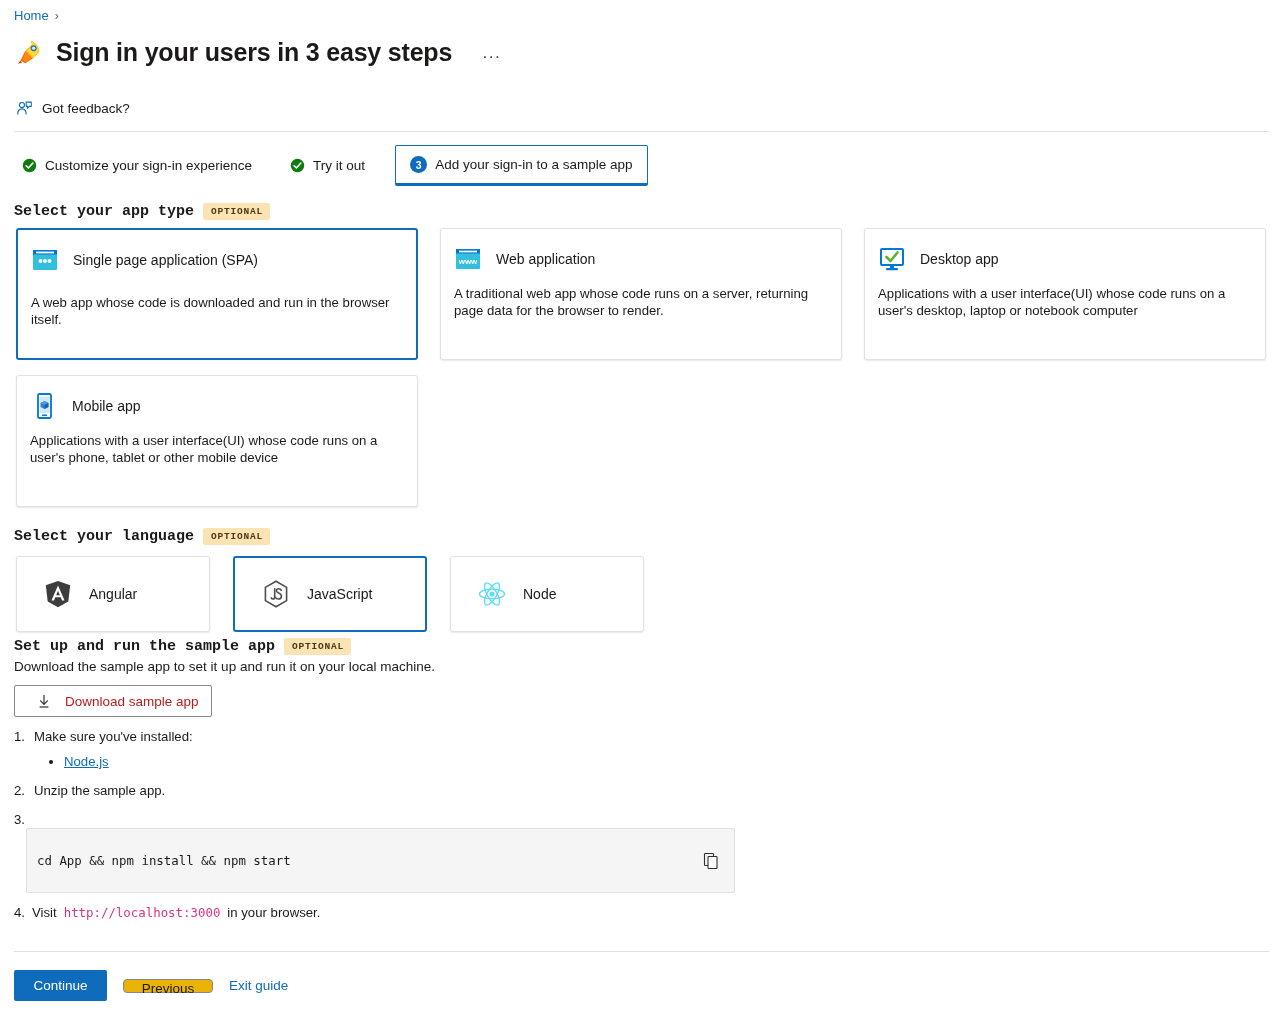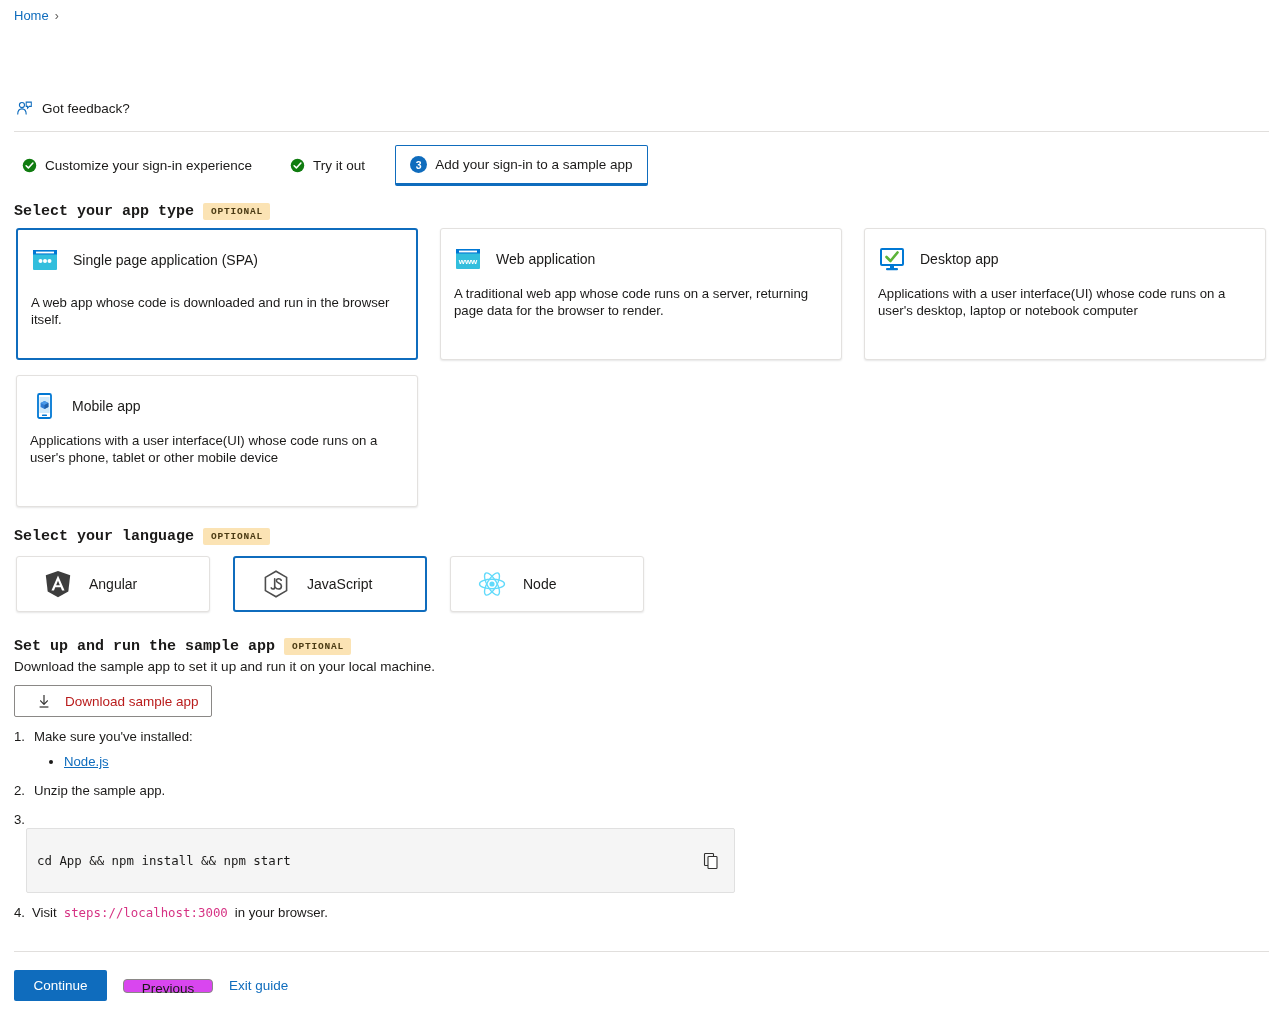--- a/index.html
+++ b/index.html
@@ -108,21 +108,21 @@
   .card-desc {
     margin-top: 13px; font-size: 13.2px; color: #1b1a19;
     line-height: 1.25; max-width: 378px;
   }
   .card.selected .card-desc { margin-top: 21px; }
 
   
   #lang-head { position: absolute; left: 14px; top: 528px; }
   .lang-row { position: absolute; left: 16px; top: 556px; display: flex; gap: 23px; }
   .lang-card {
-    width: 194px; height: 56px;
+    width: 194px; height: 76px;
     background: #fff; border: 1px solid #e3e1df; border-radius: 3px;
     box-shadow: 0 1px 2px rgba(0,0,0,0.10);
     display: flex; align-items: center; gap: 16px;
     padding-left: 26px; cursor: pointer;
   }
   .lang-card.selected { border: 2px solid #0f6cbd; box-shadow: none; }
   .lang-ic { width: 30px; height: 30px; flex: none; }
   .lang-label { font-size: 14px; color: #1b1a19; }
 
   
@@ -168,36 +168,49 @@
   .hr-bottom { position: absolute; left: 14px; top: 951px; width: 1255px; height: 1px; background: #e1dfdd; }
 
   
   .footer { position: absolute; left: 14px; top: 970px; display: flex; align-items: center; gap: 16px; }
   .btn-primary {
     width: 93px; height: 31px; background: #0f6cbd; color: #fff;
     border: none; border-radius: 2px; font-size: 13.5px; cursor: pointer;
     font-family: "Liberation Sans", sans-serif;
   }
   .btn-secondary {
-    width: 90px; height: 14px; background: #d946ef; color: #1b1a19;
+    width: 90px; height: 14px; background: #eab308; color: #1b1a19;
     border: 1px solid #8a8886; border-radius: 4px; font-size: 13.5px; cursor: pointer;
     font-family: "Liberation Sans", sans-serif;
   }
   .link-btn { color: #0f6cbd; font-size: 13.5px; cursor: pointer; }
 </style>
 </head>
 <body>
 
 <div class="page">
 
   <div class="breadcrumb">
     <span class="crumb-link">Home</span>
     <span class="crumb-sep">›</span>
   </div>
 
+  <div class="title-row">
+    <svg class="rocket" viewBox="0 0 32 32">
+      <path d="M18 4 C24 6 27 11 27 16 L20 23 L12 15 L19 8 Z" fill="#ffb900"></path>
+      <path d="M19 5 C24 7 26 11 26.5 15.5 L20.5 21.5 L14 15 L19 9.5 Z" fill="#ffd73e"></path>
+      <path d="M12 15 L20 23 L12 28 L7 25 Z" fill="#f7630c"></path>
+      <path d="M12 16 L19 22.5 L12.5 26.5 L9 24.5 Z" fill="#ff8c00"></path>
+      <circle cx="21" cy="12" r="3.1" fill="#0f6cbd"></circle>
+      <circle cx="21" cy="12" r="1.9" fill="#cfe6fa"></circle>
+      <path d="M7 25 L4 28.5 L8.5 27.5 Z" fill="#d83b01"></path>
+    </svg>
+    <span class="page-title">Sign in your users in 3 easy steps</span>
+    <span class="ellipsis-btn">···</span>
+  </div>
 
   <div class="feedback-row">
     <svg width="17" height="17" viewBox="0 0 20 20">
       <circle cx="7" cy="6" r="3" fill="none" stroke="#0f6cbd" stroke-width="1.3"></circle>
       <path d="M2 17 C2 12.5 4.5 10.5 7 10.5 C9.5 10.5 12 12.5 12 17" fill="none" stroke="#0f6cbd" stroke-width="1.3"></path>
       <path d="M12 2.5 h6 v5 h-2.5 l-2 2.2 v-2.2 H12 Z" fill="none" stroke="#0f6cbd" stroke-width="1.2"></path>
     </svg>
     <span>Got feedback?</span>
   </div>
 
@@ -360,21 +373,21 @@
     <span class="code-text">cd App &amp;&amp; npm install &amp;&amp; npm start</span>
     <svg class="copy-btn" viewBox="0 0 18 18">
       <rect x="2.5" y="1.5" width="9" height="12" rx="0.8" fill="none" stroke="#323130" stroke-width="1.1"></rect>
       <rect x="6" y="4.5" width="9" height="12" rx="0.8" fill="#ffffff" stroke="#323130" stroke-width="1.1"></rect>
     </svg>
   </div>
 
   <div class="visit-line">
     <span>4.</span>
     <span>Visit</span>
-    <span class="url-code">steps://localhost:3000</span>
+    <span class="url-code">http://localhost:3000</span>
     <span>in your browser.</span>
   </div>
 
   <div class="hr-bottom"></div>
 
   <div class="footer">
     <button class="btn-primary">Continue</button>
     <button class="btn-secondary">Previous</button>
     <span class="link-btn">Exit guide</span>
   </div>

